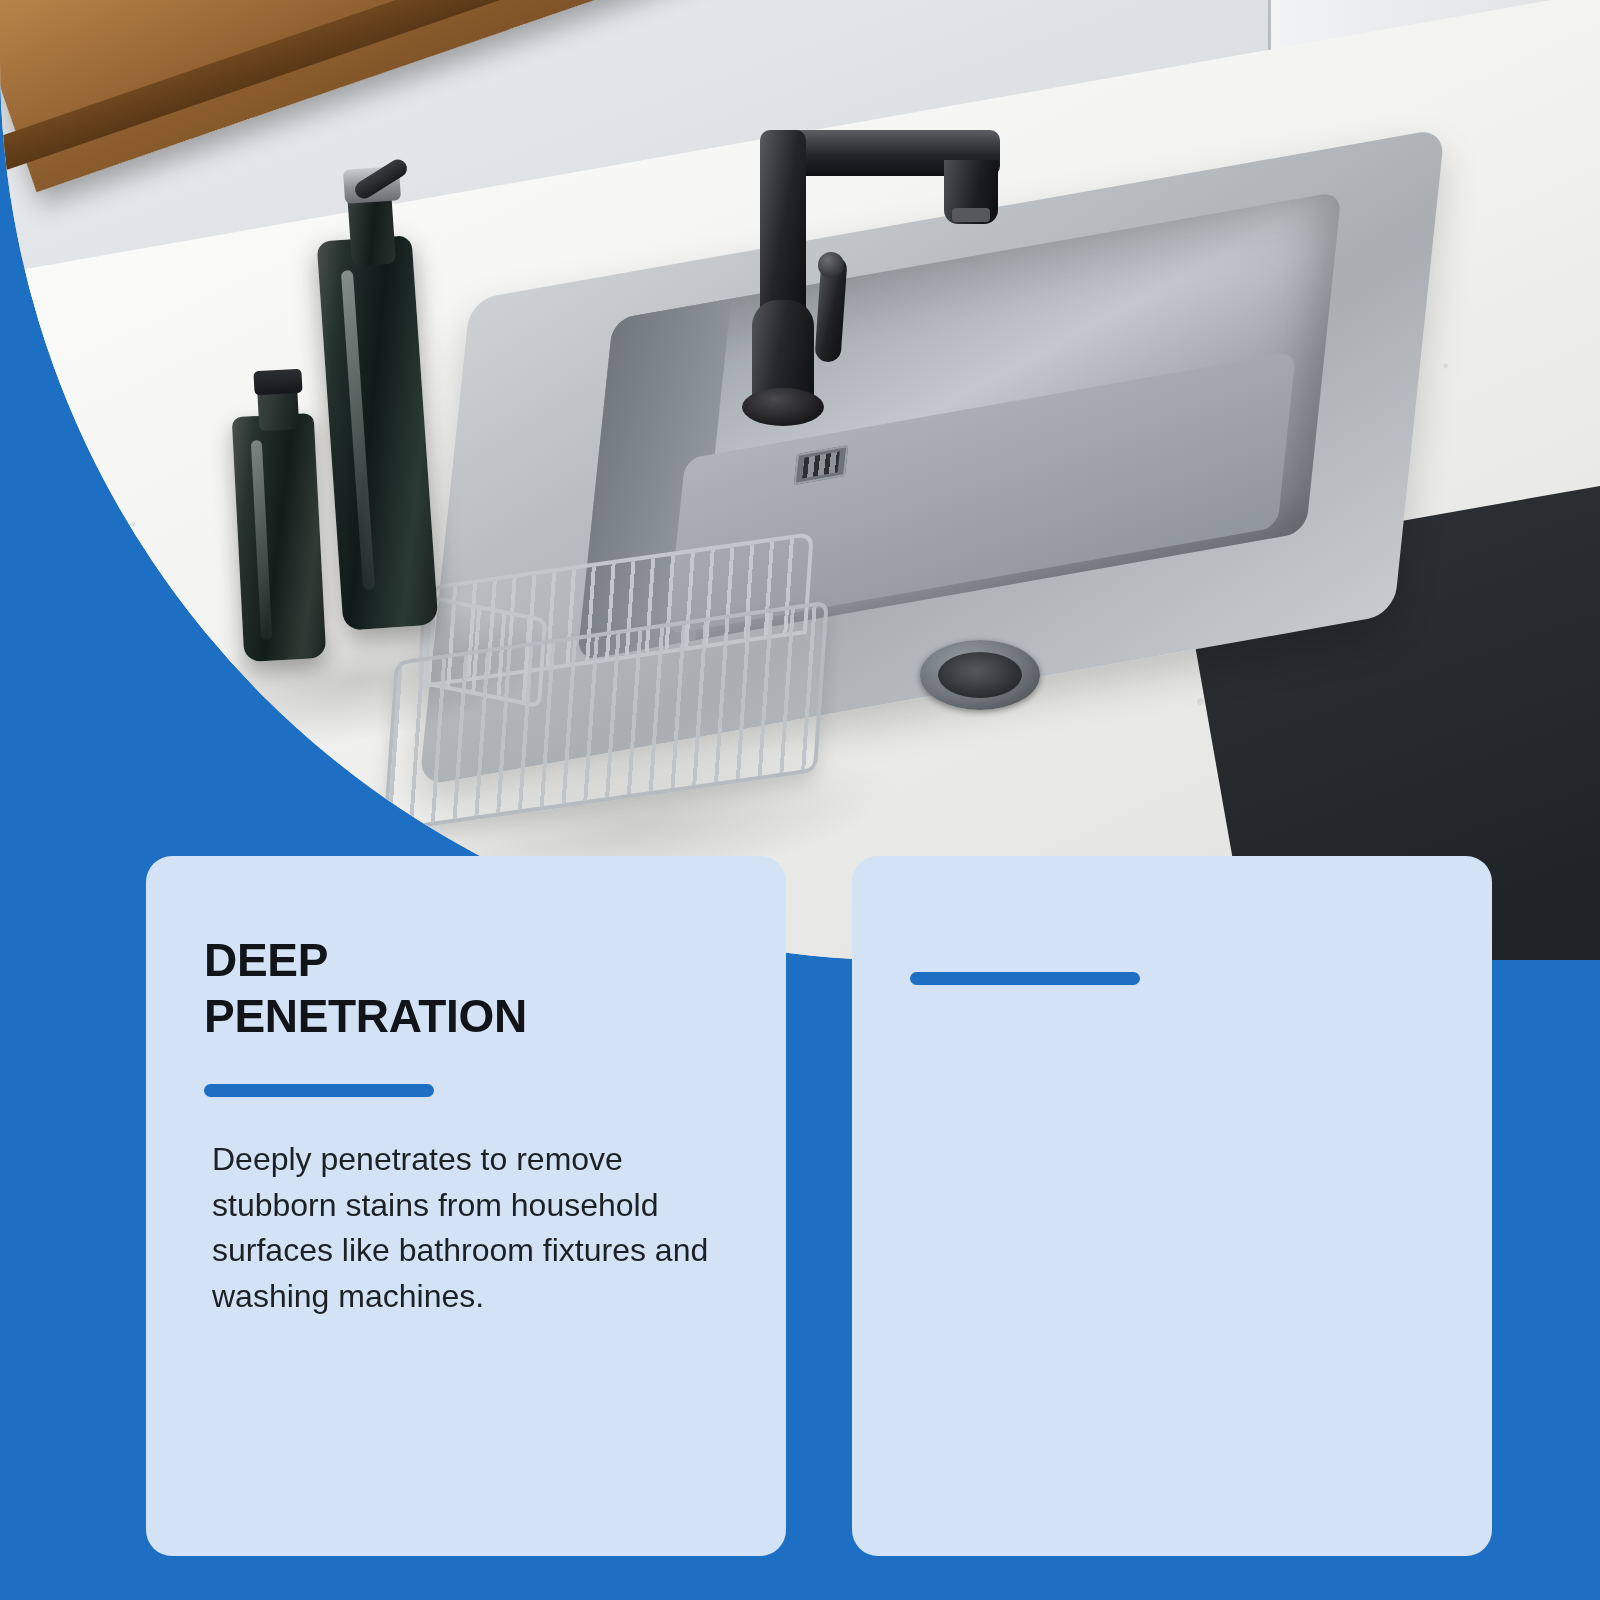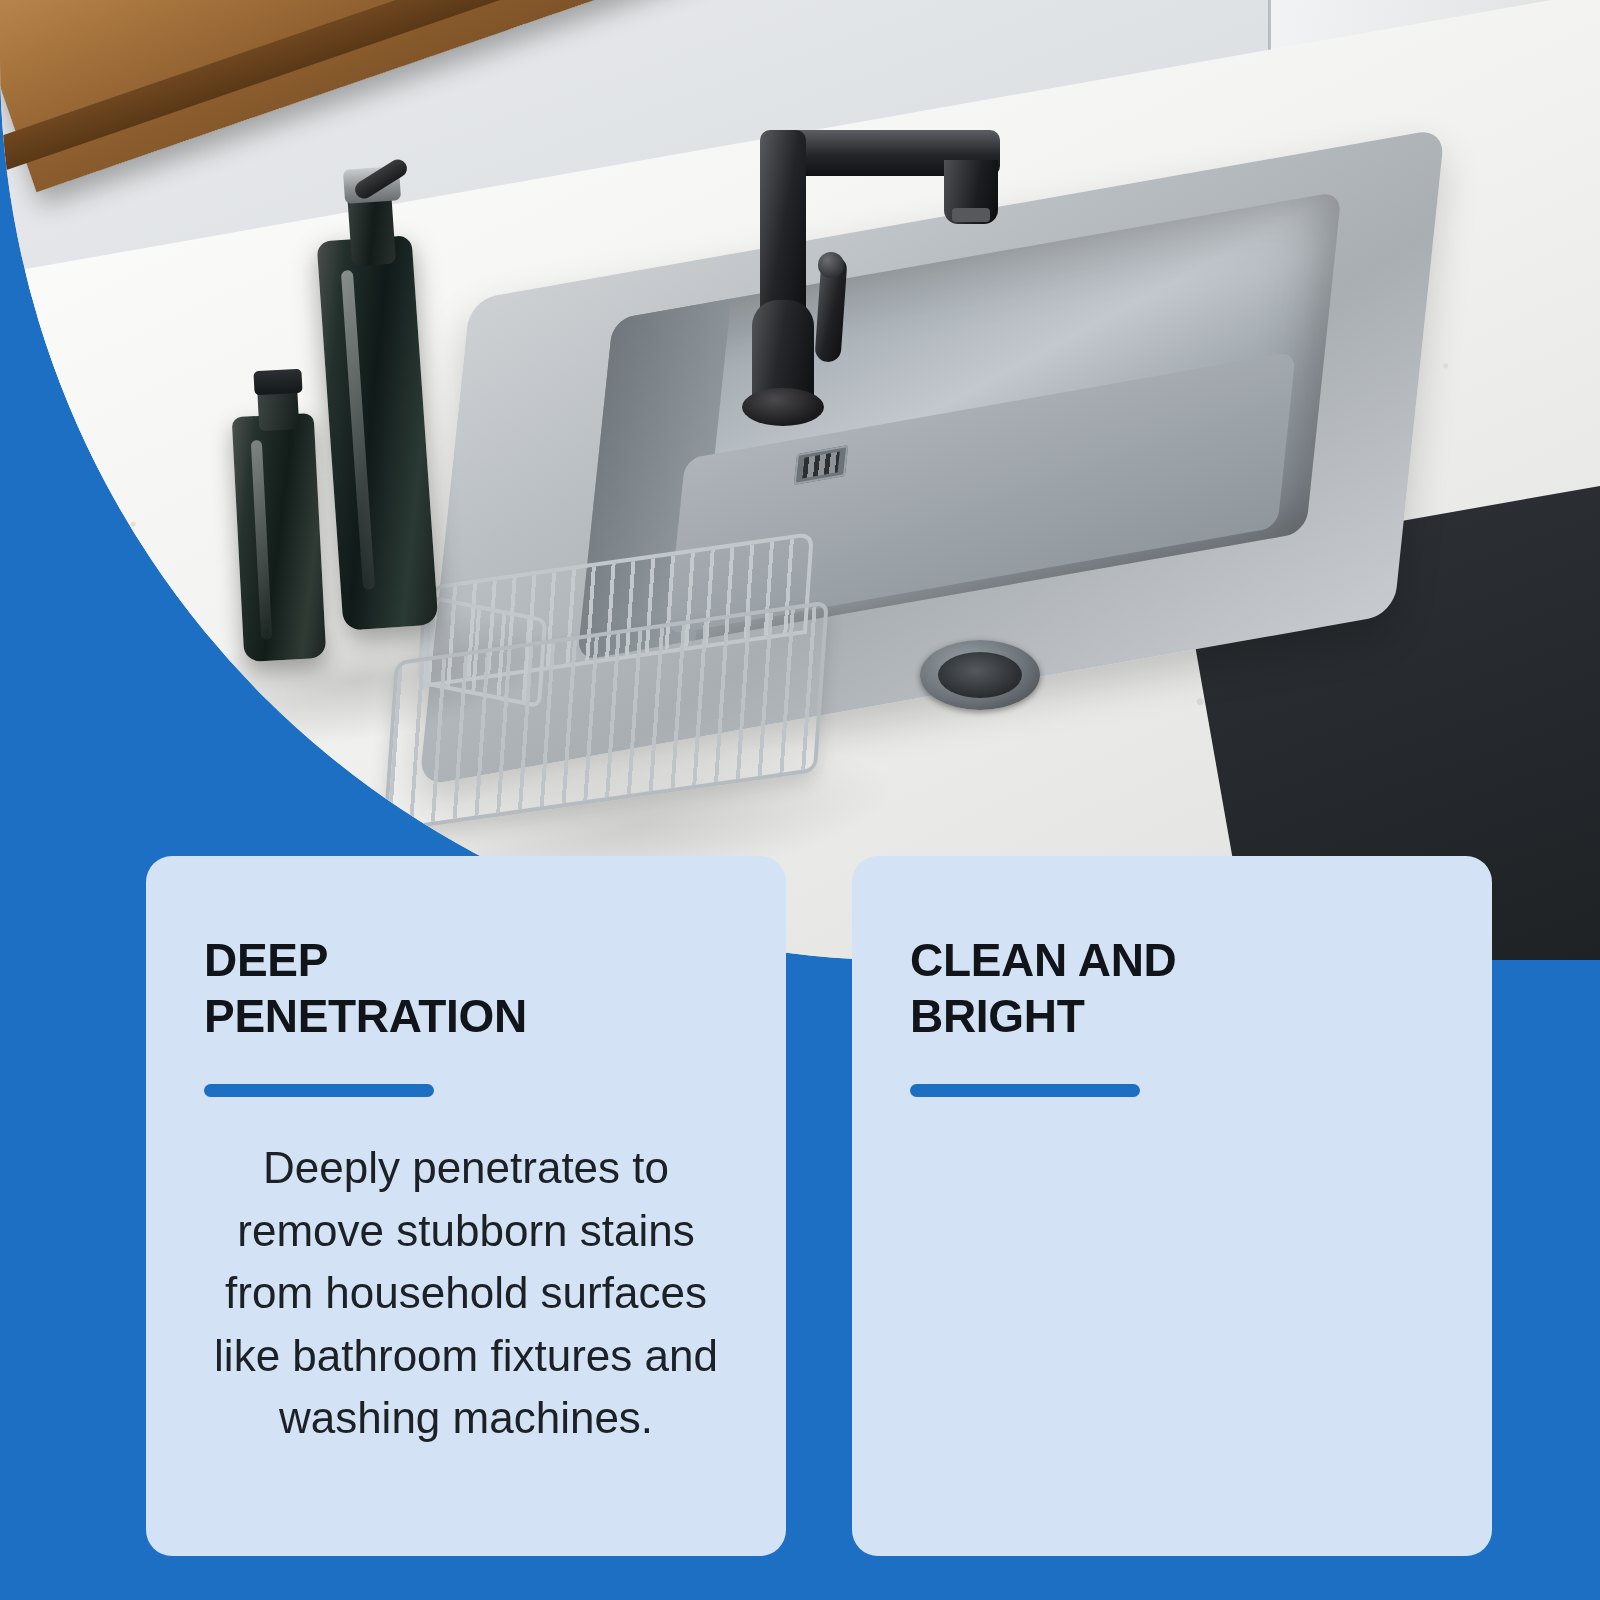--- a/index.html
+++ b/index.html
@@ -363,26 +363,25 @@
     max-width: 430px;
   }
   .card-rule {
     width: 230px;
     height: 13px;
     border-radius: 7px;
     background: #1d6fc4;
     margin: 40px 0 40px 0;
   }
   .card-body {
-    font-size: 44px;
+    font-size: 32px;
     line-height: 1.42;
     color: #1c2126;
     margin: 8px;
     max-width: 540px;
-    text-align: center;
   }
 </style>
 </head>
 <body>
 
 <div class="poster">
 
   <div class="photo-wrap">
     <div class="photo">
       <div class="wall"></div>
@@ -443,18 +442,17 @@
 
   <div class="cards">
 
     <div class="card card-left">
       <h2 class="card-title">DEEP PENETRATION</h2>
       <div class="card-rule"></div>
       <p class="card-body">Deeply penetrates to remove stubborn stains from household surfaces like bathroom fixtures and washing machines.</p>
     </div>
 
     <div class="card card-right">
-      <h2 class="card-title">CLEAN AND BRIGHT</h2>
       <div class="card-rule"></div>
     </div>
 
   </div>
 </div>
 
 </body></html>

